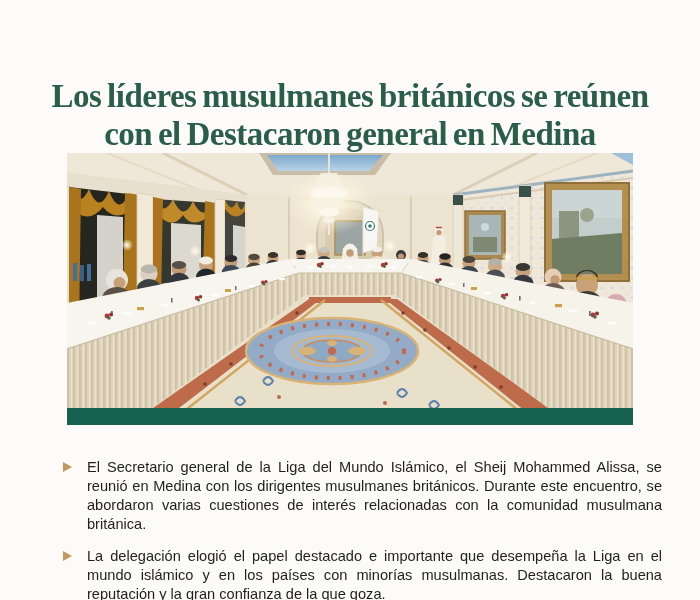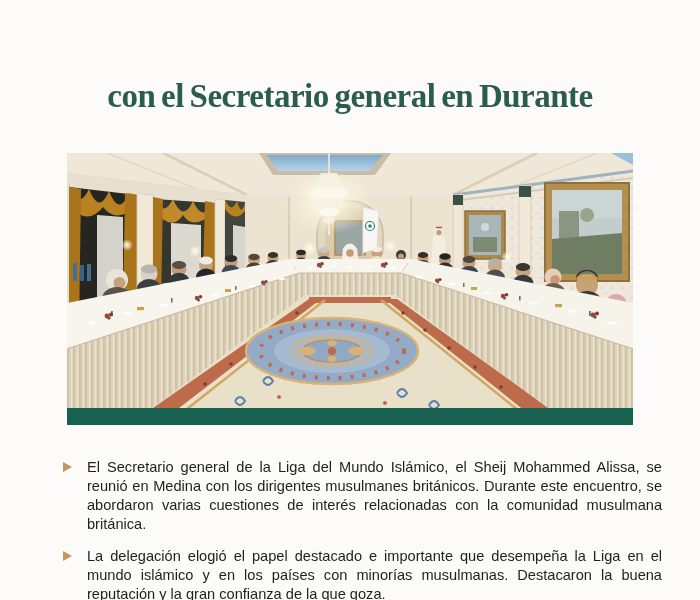--- a/index.html
+++ b/index.html
@@ -22,21 +22,22 @@
   .tri{width:0;height:0;border-left:9px solid var(--marker-tan);
        border-top:5.5px solid transparent;border-bottom:5.5px solid transparent;
        margin-top:4px;flex:0 0 auto;}
   .bullet p{margin:0 0 0 15px;width:577px;font-size:14.6px;line-height:19px;
             color:var(--body-text);text-align:justify;}
 </style>
 </head>
 <body>
 
 <h1 class="title">
-  <span>con el Secretario general en Durante</span>
+  <span>Los líderes musulmanes británicos se reúnen</span>
+  <span>con el Destacaron general en Medina</span>
 </h1>
 
 <div class="photo-wrap">
 <svg width="566" height="272" viewBox="0 0 566 272" xmlns="http://www.w3.org/2000/svg">
   <defs>
     <linearGradient id="sky" x1="0" y1="0" x2="0" y2="1">
       <stop offset="0" stop-color="#7fa9cc"></stop>
           <stop offset="1" stop-color="#b8d3e8"></stop>
     </linearGradient>
     <radialGradient id="glow">

